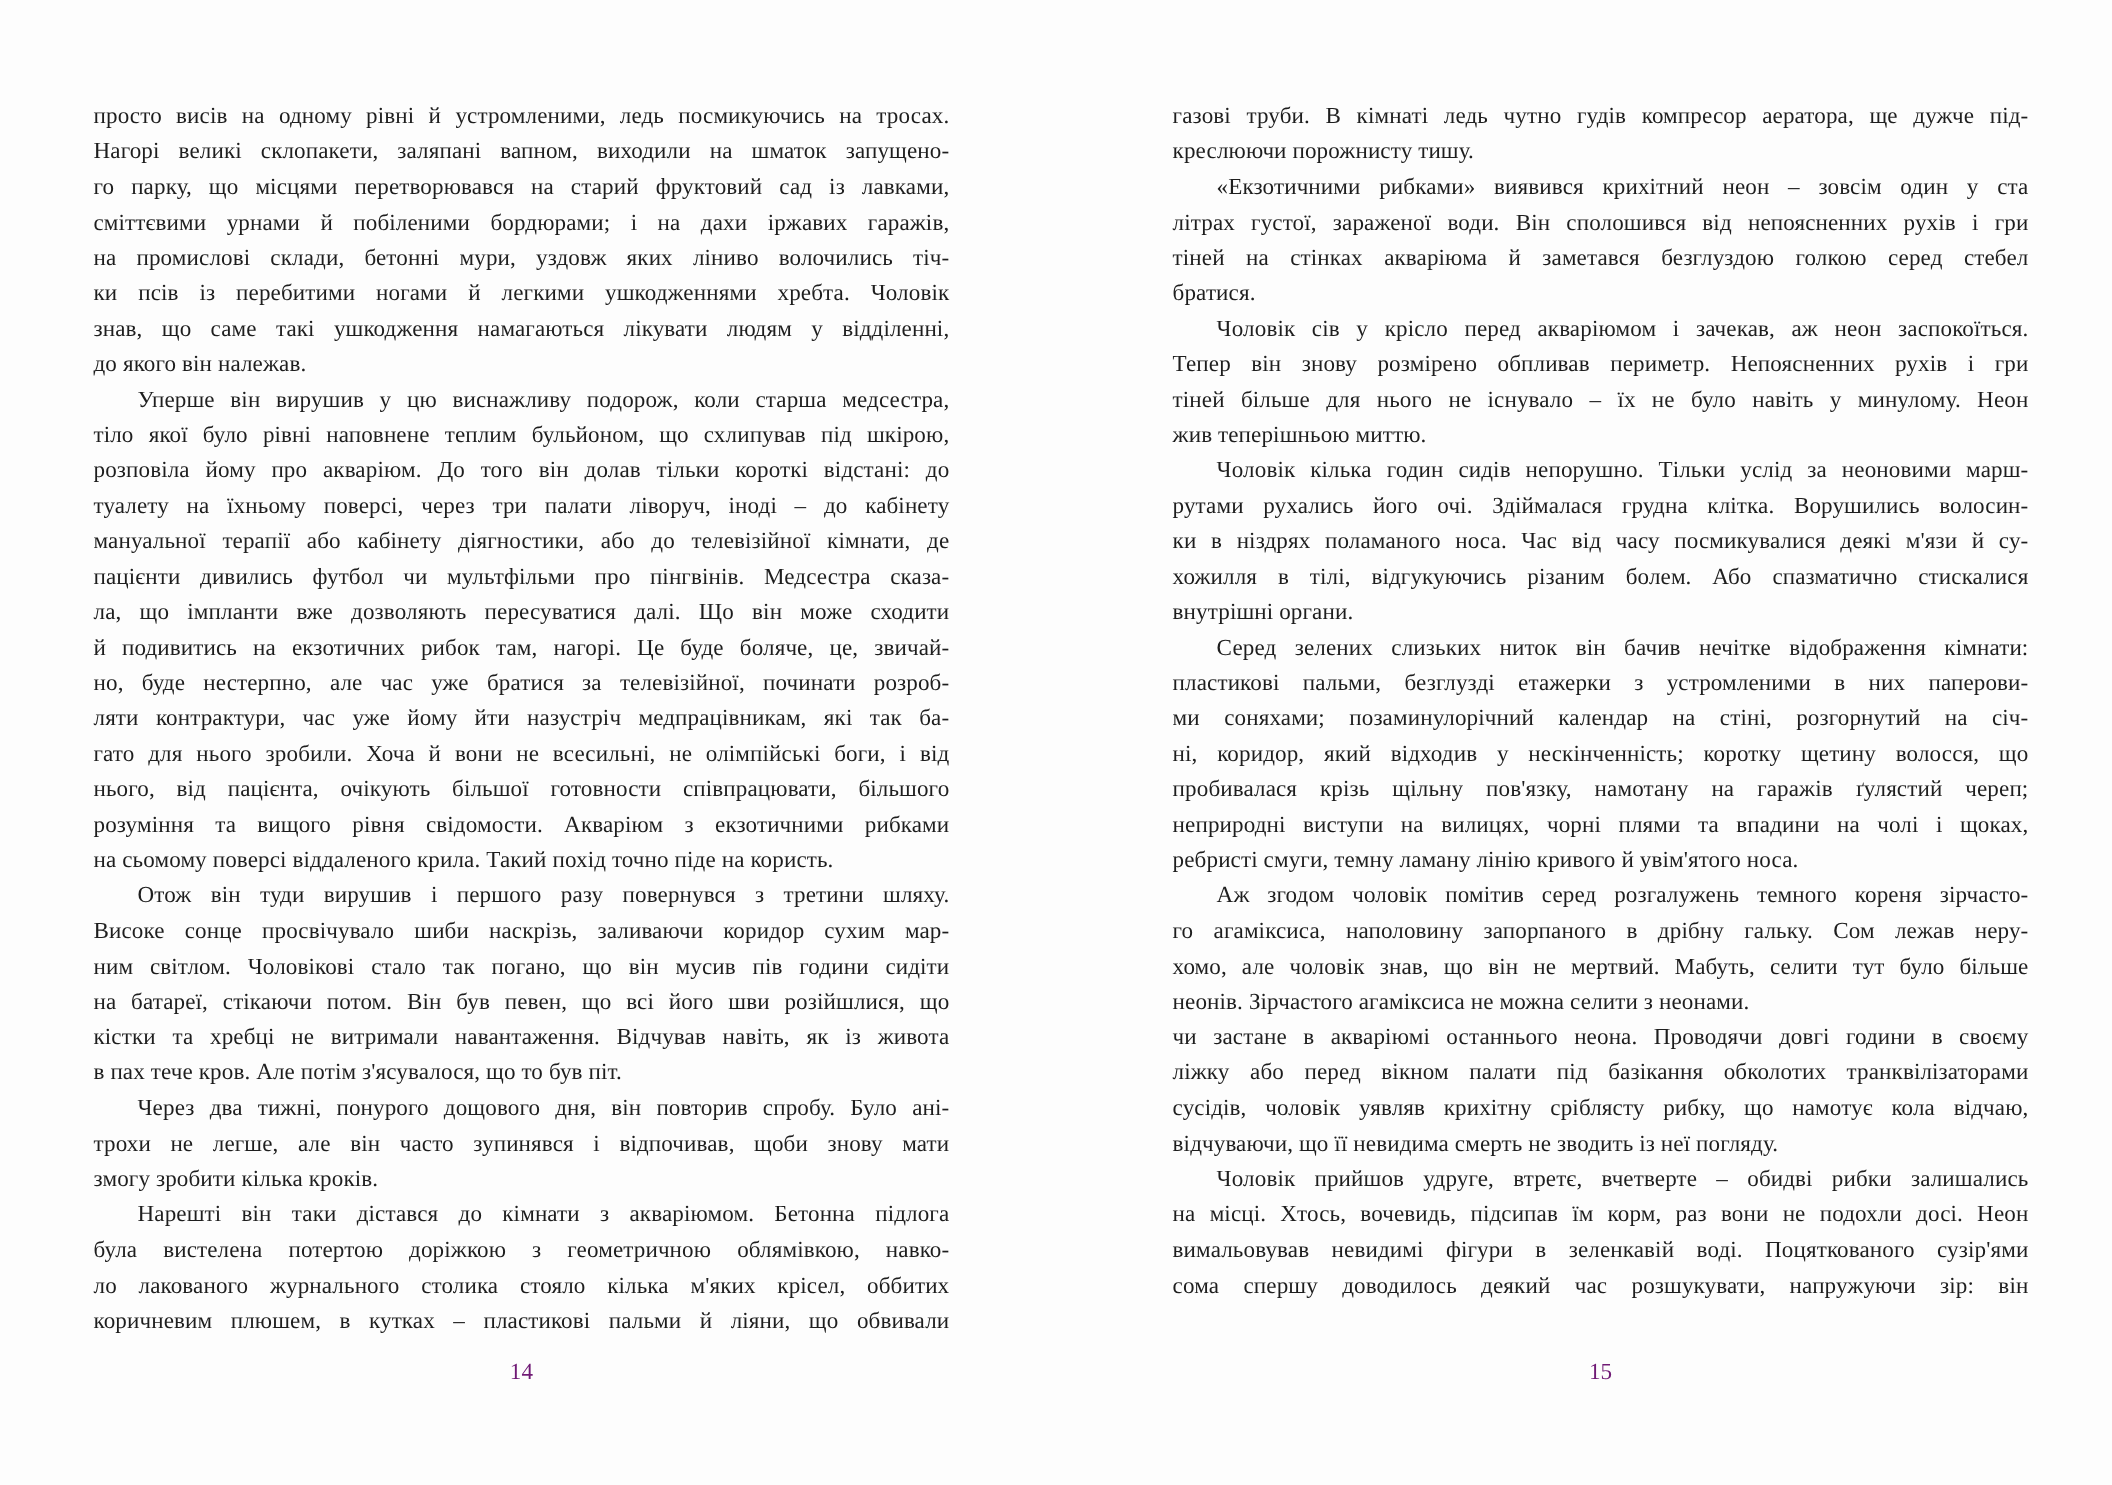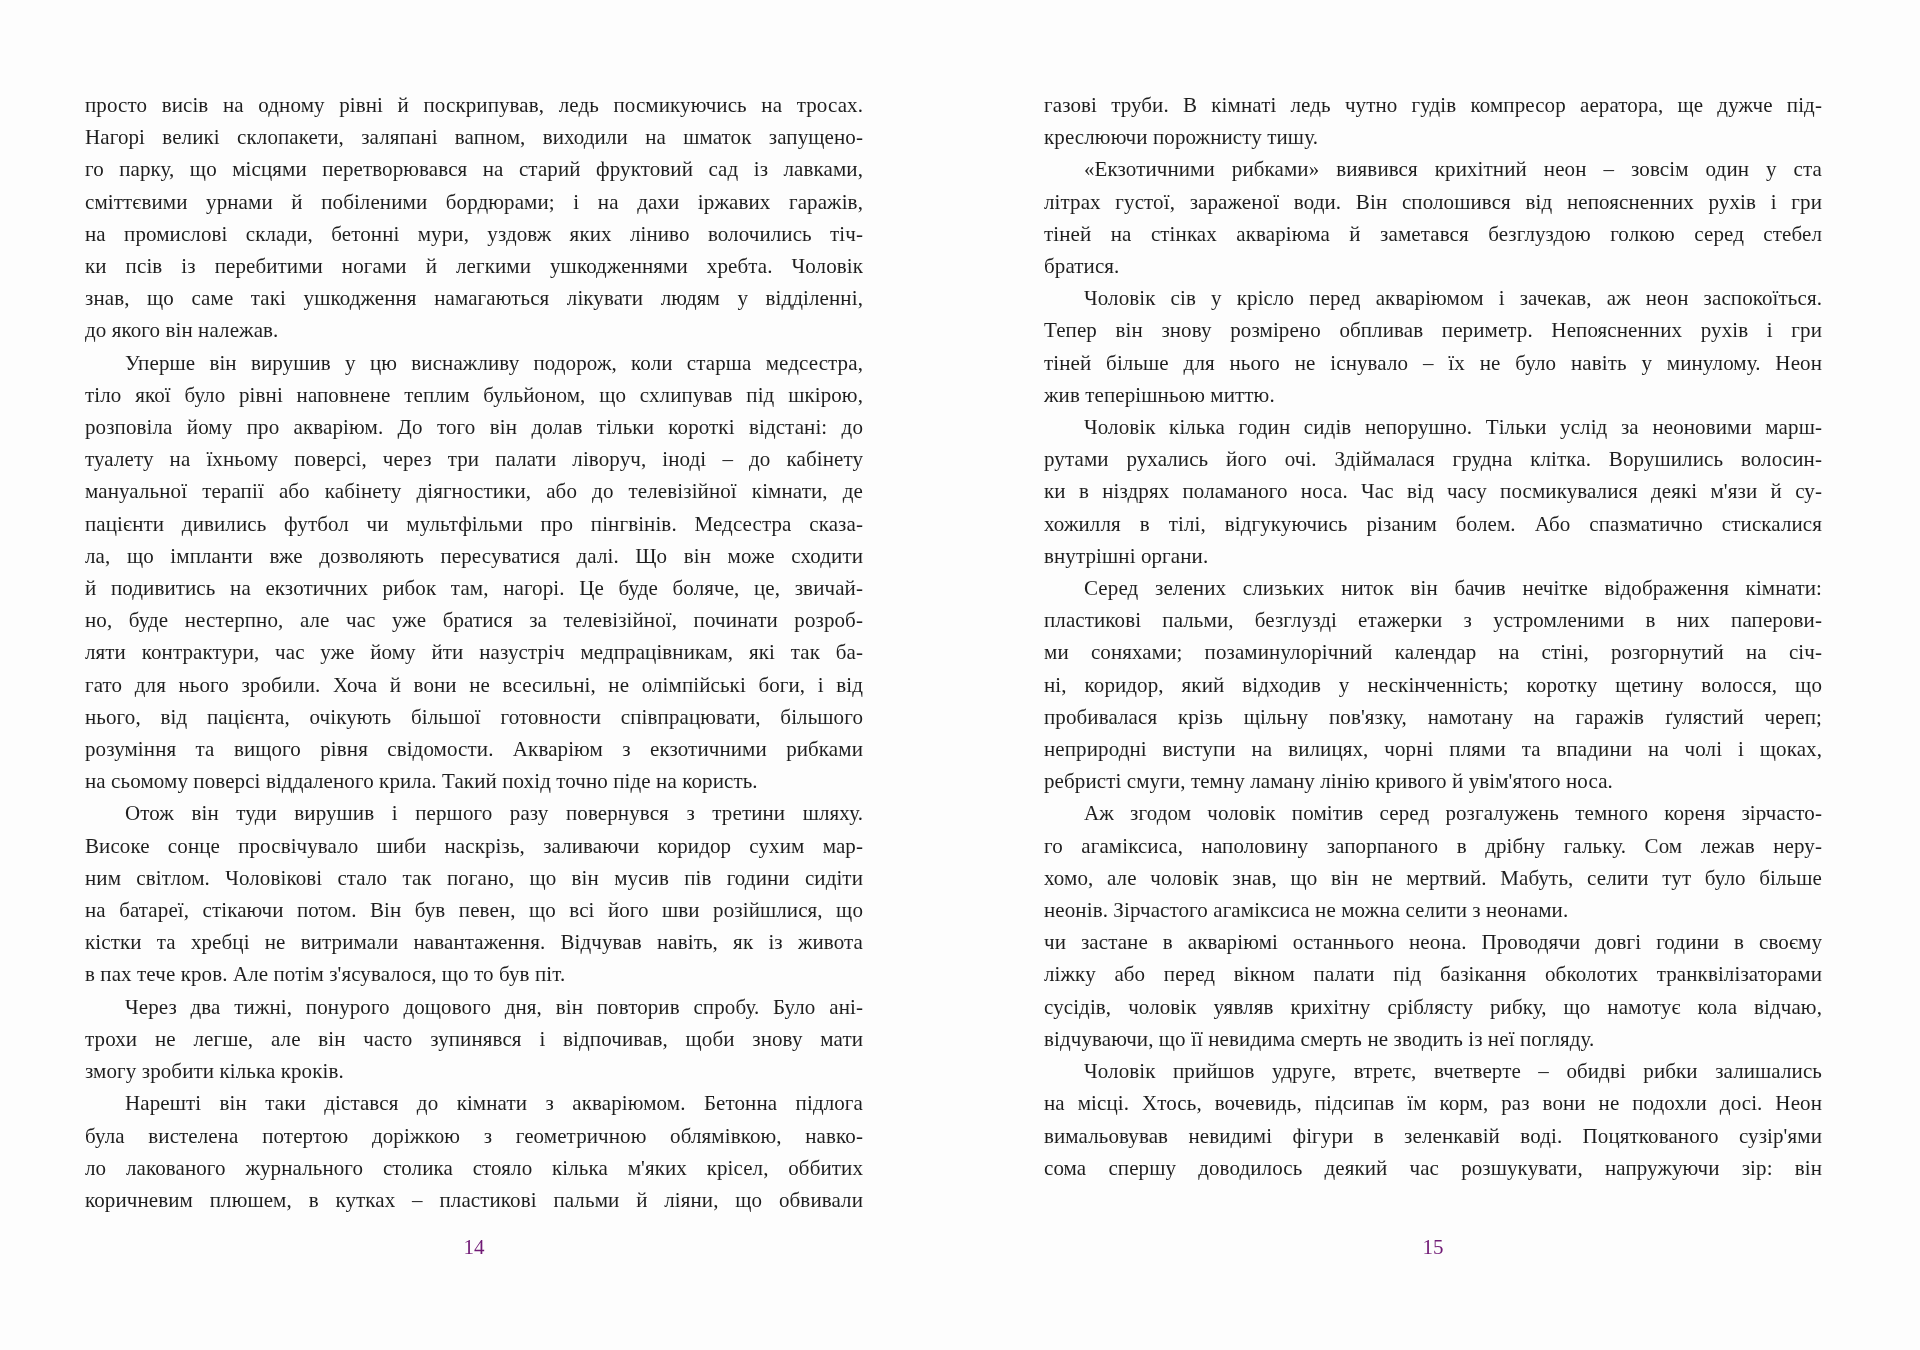--- a/index.html
+++ b/index.html
@@ -15,21 +15,21 @@
     font-family: "Liberation Serif", "DejaVu Serif", serif;
     color: #1e1e1e;
   }
   .page {
     position: absolute;
     top: 89px;
     width: 778px;
     height: 1220px;
   }
   .page--left  { left: 85px;  }
-  .page--right { left: 1044px; }
+  .page--right { left: 1066px; }
   .text-block {
     width: 100%;
   }
   .line {
     font-size: 21px;
     line-height: 32.2px;
     white-space: nowrap;
     text-align: justify;
     text-align-last: justify;
     letter-spacing: 0.1px;
@@ -48,21 +48,21 @@
     text-align: center;
     font-size: 21px;
     color: #701a75;
   }
 </style>
 </head>
 <body>
 
 <div class="page page--left">
   <div class="text-block">
-      <div class="line">просто висів на одному рівні й поскрипував, ледь посмикуючись на тросах.</div>
+      <div class="line">просто висів на одному рівні й устромленими, ледь посмикуючись на тросах.</div>
       <div class="line">Нагорі великі склопакети, заляпані вапном, виходили на шматок запущено-</div>
       <div class="line">го парку, що місцями перетворювався на старий фруктовий сад із лавками,</div>
       <div class="line">сміттєвими урнами й побіленими бордюрами; і на дахи іржавих гаражів,</div>
       <div class="line">на промислові склади, бетонні мури, уздовж яких ліниво волочились тіч-</div>
       <div class="line">ки псів із перебитими ногами й легкими ушкодженнями хребта. Чоловік</div>
       <div class="line">знав, що саме такі ушкодження намагаються лікувати людям у відділенні,</div>
       <div class="line para-last">до якого він належав.</div>
       <div class="line indent">Уперше він вирушив у цю виснажливу подорож, коли старша медсестра,</div>
       <div class="line">тіло якої було рівні наповнене теплим бульйоном, що схлипував під шкірою,</div>
       <div class="line">розповіла йому про акваріюм. До того він долав тільки короткі відстані: до</div>

